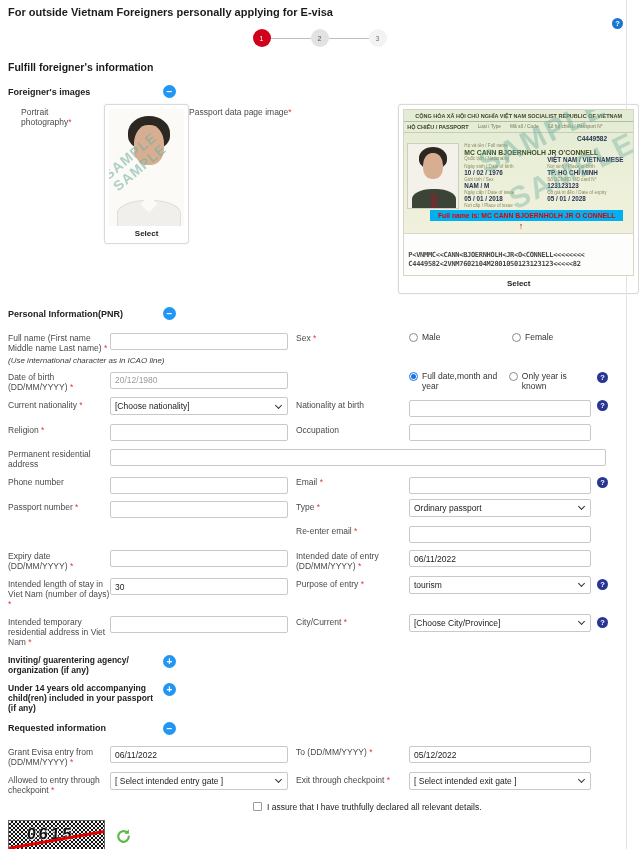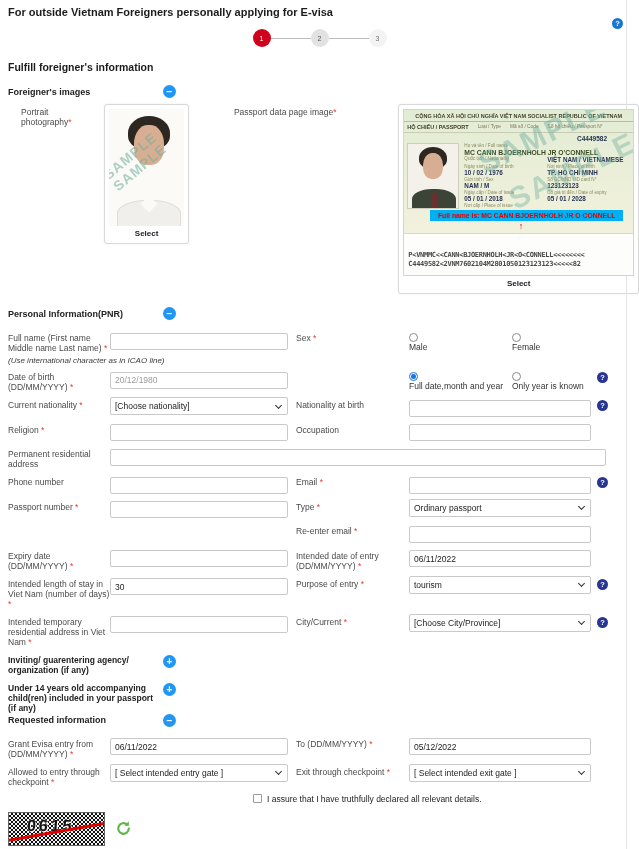--- a/index.html
+++ b/index.html
@@ -37,21 +37,21 @@
   .portrait-card { width:90px; height:140px; margin-left:9px; padding:4px; display:flex; flex-direction:column; }
   .portrait-photo { position:relative; flex:1; background:#fbfaf7; overflow:hidden; }
   .p-hair { position:absolute; top:7px; left:19px; width:42px; height:34px; background:#2c2720; border-radius:50% 50% 42% 42%; }
   .p-face { position:absolute; top:16px; left:25px; width:30px; height:40px; background:#d8ae92; border-radius:46% 46% 42% 42%; }
   .p-body { position:absolute; bottom:-4px; left:8px; width:64px; height:30px; background:#f0efec; border-radius:45% 45% 0 0; border:1px solid #e0ded8; }
   .p-collar { position:absolute; bottom:16px; left:34px; width:12px; height:12px; background:#fbfaf7; transform:rotate(45deg); }
   .watermark { position:absolute; color:#6fae9f; opacity:.55; font-weight:bold; pointer-events:none; white-space:pre; }
   .wm-portrait { top:38px; left:-6px; font-size:14px; transform:rotate(-40deg); line-height:15px; letter-spacing:1px; }
   .select-btn { text-align:center; font-size:8px; font-weight:bold; color:#222; padding:3px 0 1px; }
 
-  .passport-label { width:205px; text-align:center; padding-top:3px; }
+  .passport-label { width:205px; text-align:left; padding-top:3px; }
   .passport-card { width:256px; height:190px; margin-left:17px; padding:4px; display:flex; flex-direction:column; }
   .pp-doc { position:relative; flex:1; background:linear-gradient(180deg,#e2ecd4 0%, #eef0da 55%, #f5f2e2 100%); overflow:hidden; border:1px solid #d4d8c2; }
   .pp-head { font-size:5.5px; font-weight:bold; color:#44442a; text-align:center; padding:3px 2px 2px; border-bottom:1px solid #b9bba0; }
   .pp-row2 { display:flex; font-size:4.8px; color:#7a7a56; padding:2px 3px; border-bottom:1px solid #c9cbb2; }
   .pp-row2 .b { font-weight:bold; color:#3d3d26; font-size:5.5px; }
   .pp-row2 span { margin-right:9px; }
   .pp-no { font-size:6.5px; font-weight:bold; color:#22304f; text-align:right; padding:2px 26px 0 0; }
   .pp-body { display:flex; padding:1px 3px 0; }
   .pp-photo { position:relative; width:52px; height:66px; background:#f3f1ea; border:1px solid #cfcdbd; overflow:hidden; flex:0 0 auto; }
   .pp-photo .p-hair { top:3px; left:11px; width:28px; height:22px; }
@@ -84,21 +84,21 @@
 
   input.text { width:100%; height:17px; border:1px solid #c9c9c9; border-radius:2px;
     font-size:8.5px; padding:0 4px; color:#222; font-family:"Liberation Sans", sans-serif; outline:none; }
   input.text::placeholder { color:#9a9a9a; }
   .select { height:18px; border:1px solid #c9c9c9; border-radius:2px; background:#fff;
     display:flex; align-items:center; justify-content:space-between; font-size:8.5px; color:#222; padding:0 6px 0 4px; cursor:pointer; }
   .chev { width:5px; height:5px; border-right:1.5px solid #333; border-bottom:1.5px solid #333; transform:rotate(45deg); margin-top:-2px; flex:0 0 auto; }
   .wide { width:496px; }
 
   .radio-group { display:flex; padding-top:2px; }
-  .radio-opt { display:flex; align-items:flex-start; font-size:8.5px; color:#333;flex-direction:column; }
+  .radio-opt { display:flex; align-items:flex-start; font-size:8.5px; color:#333; }
   .radio { width:9px; height:9px; border:1px solid #8a8a8a; border-radius:50%; margin:1px 4px 0 0; flex:0 0 auto; background:#fff; }
   .radio.checked { border-color:#1a73e8; }
   .radio.checked::after { content:""; display:block; width:5px; height:5px; margin:1px; border-radius:50%; background:#1a73e8; }
   .opt-w { width:103px; }
   .help-after { margin-left:6px; margin-top:3px; }
 
   .expander { display:flex; margin:8px 0 0 8px; align-items:flex-start; }
   .expander .exp-label { width:155px; font-size:8.5px; font-weight:bold; color:#222; line-height:10px; }
 
   .assure-row { display:flex; align-items:center; margin:7px 0 0 253px; }
@@ -354,21 +354,21 @@
 
   <div class="expander">
     <div class="exp-label">Inviting/ guarentering agency/ organization (if any)</div>
     <div class="icon-circle">+</div>
   </div>
   <div class="expander">
     <div class="exp-label">Under 14 years old accompanying child(ren) included in your passport (if any)</div>
     <div class="icon-circle">+</div>
   </div>
 
-  <div class="sec-head" style="margin-top:1px; margin-bottom:9px;">
+  <div class="sec-head" style="margin-top:9px; margin-bottom:9px;">
     <div class="sec-label">Requested information</div>
     <div class="icon-circle">−</div>
   </div>
 
   <div class="row">
     <div class="l-lab"><span>Grant Evisa entry from (DD/MM/YYYY) </span><span class="req">*</span></div>
     <div class="l-ctrl"><input class="text" value="06/11/2022" style=""></div>
     <div class="r-lab"><span>To (DD/MM/YYYY) </span><span class="req">*</span></div>
     <div class="r-ctrl"><input class="text" value="05/12/2022" style=""></div>
   </div>

